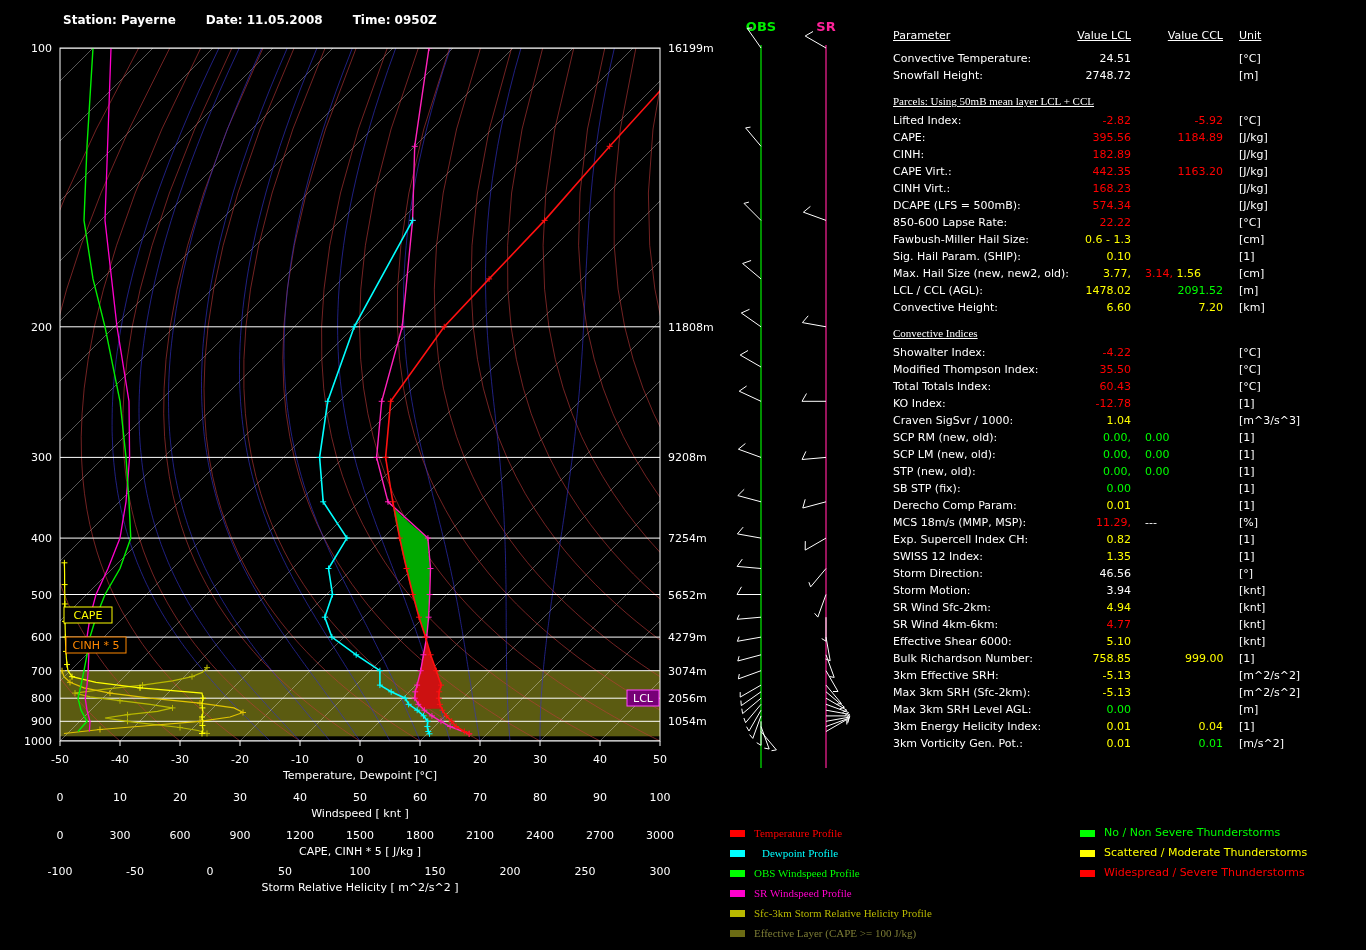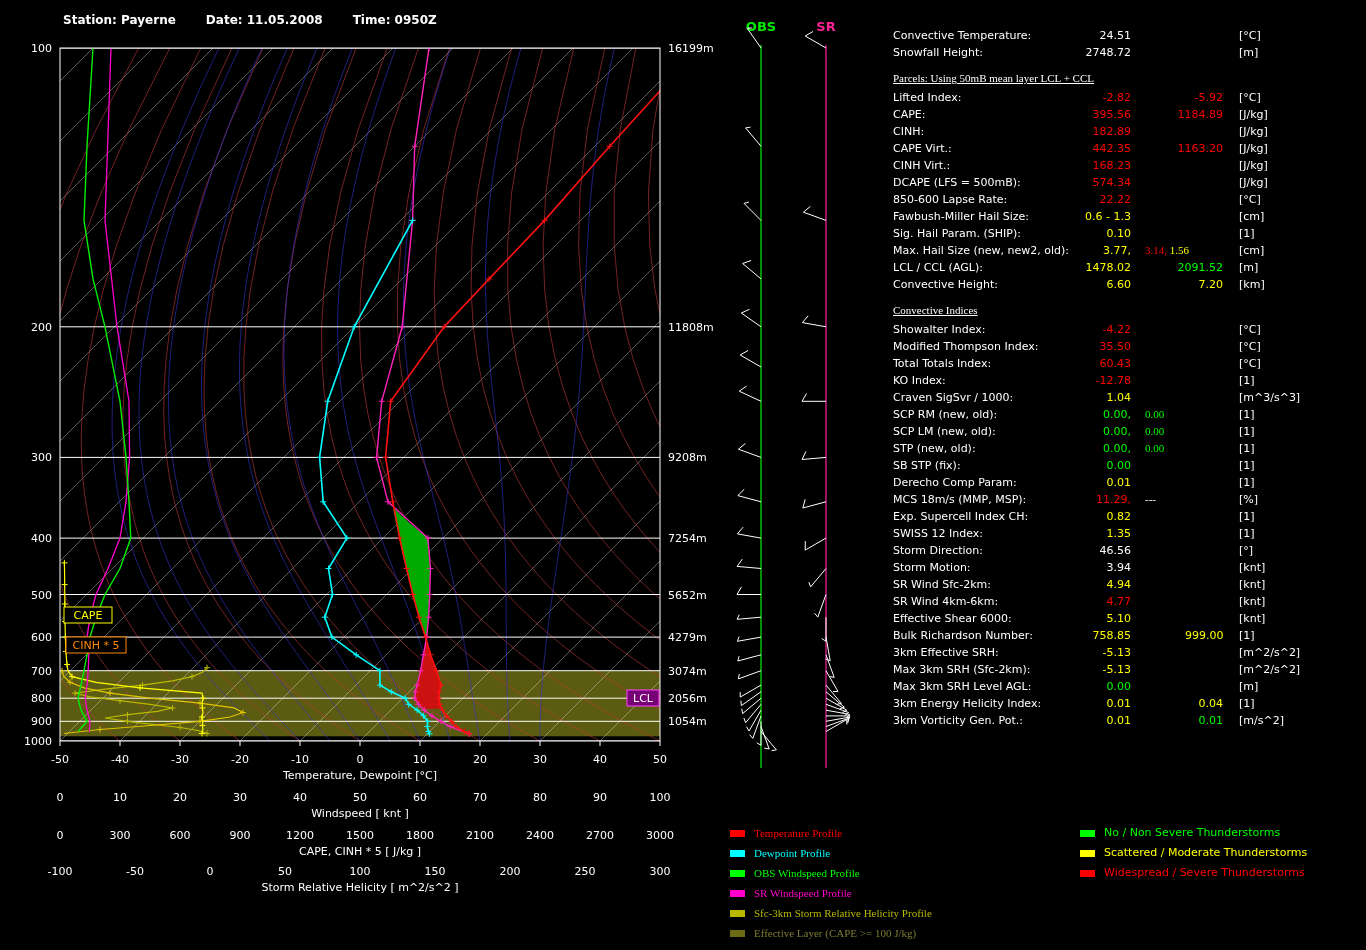--- a/index.html
+++ b/index.html
@@ -8,21 +8,21 @@
   .abs{position:absolute;}
   #title-bar{position:absolute;left:63px;top:13px;font-size:12px;font-weight:bold;color:#fff;}
   #title-bar span{margin-right:30px;}
   #skewt-svg{left:0;top:0;}
   #winds-svg{left:720px;top:0;}
   #param-panel{left:893px;top:27px;width:430px;font-size:11px;line-height:17px;}
   .prow{display:grid;grid-template-columns:168px 70px 92px 96px;}
   .prow .c-param{color:#fff;white-space:nowrap;}
   .prow .c-lcl{text-align:right;white-space:nowrap;}
   .prow .c-ccl{text-align:right;padding-left:10px;white-space:nowrap;}
-  .prow .c-ccl.left{text-align:left;padding-left:14px;font-family:Liberation Serif, serif;}
+  .prow .c-ccl.left{text-align:left;padding-left:14px;}
   .prow .c-unit{padding-left:16px;color:#fff;white-space:nowrap;}
   .hdr{margin-bottom:6px;}
   .u{text-decoration:underline;}
   .sec-header{margin-top:9px;margin-bottom:2px;color:#fff;font-family:Liberation Serif, serif;}
   #legend-profiles{left:730px;top:823px;font-size:11px;line-height:20px;font-family:Liberation Serif, serif;}
   #legend-severity{left:1080px;top:823px;font-size:11px;line-height:20px;}
   .leg-row{display:flex;align-items:center;gap:9px;white-space:nowrap;}
   .leg-swatch{display:inline-block;width:15px;height:7px;flex:0 0 auto;}
 </style>
 </head>
@@ -516,20 +516,26 @@
         <line x1="130.0" y1="715.9" x2="127.5" y2="720.2"></line>
         <line x1="106" y1="721.3" x2="129.6" y2="717.1"></line>
         <line x1="129.6" y1="717.1" x2="127.9" y2="721.8"></line>
         <line x1="106" y1="726.5" x2="128.6" y2="718.3"></line>
         <line x1="128.6" y1="718.3" x2="127.7" y2="723.2"></line>
         <line x1="106" y1="731.5" x2="126.8" y2="719.5"></line>
         <line x1="126.8" y1="719.5" x2="126.8" y2="724.5"></line>
       </g>
     </svg>
   <div id="param-panel" class="abs">
+      <div class="prow hdr">
+        <div class="c-param"><span class="u">Parameter</span></div>
+        <div class="c-lcl"><span class="u">Value LCL</span></div>
+        <div class="c-ccl"><span class="u">Value CCL</span></div>
+        <div class="c-unit"><span class="u">Unit</span></div>
+      </div>
       <div class="prow">
         <div class="c-param">Convective Temperature:</div>
         <div class="c-lcl"><span style="color: rgb(255, 255, 255);">24.51</span></div>
         <div class="c-ccl"></div>
         <div class="c-unit">[°C]</div>
       </div>
       <div class="prow">
         <div class="c-param">Snowfall Height:</div>
         <div class="c-lcl"><span style="color: rgb(255, 255, 255);">2748.72</span></div>
         <div class="c-ccl"></div>
@@ -754,21 +760,21 @@
         <div class="c-unit">[m/s^2]</div>
       </div>
     </div>
   <div id="legend-profiles" class="abs">
       <div class="leg-row">
         <span class="leg-swatch" style="background: rgb(255, 0, 0);"></span>
         <span style="color: rgb(255, 0, 0);">Temperature Profile</span>
       </div>
       <div class="leg-row">
         <span class="leg-swatch" style="background: rgb(0, 255, 255);"></span>
-        <span style="color: rgb(0, 255, 255);">Dewpoint Profile</span>
+        <span style="color: rgb(0, 255, 255); margin-left: 8px;">Dewpoint Profile</span>
       </div>
       <div class="leg-row">
         <span class="leg-swatch" style="background: rgb(0, 255, 0);"></span>
         <span style="color: rgb(0, 255, 0);">OBS Windspeed Profile</span>
       </div>
       <div class="leg-row">
         <span class="leg-swatch" style="background: rgb(255, 0, 204);"></span>
         <span style="color: rgb(255, 0, 204);">SR Windspeed Profile</span>
       </div>
       <div class="leg-row">

